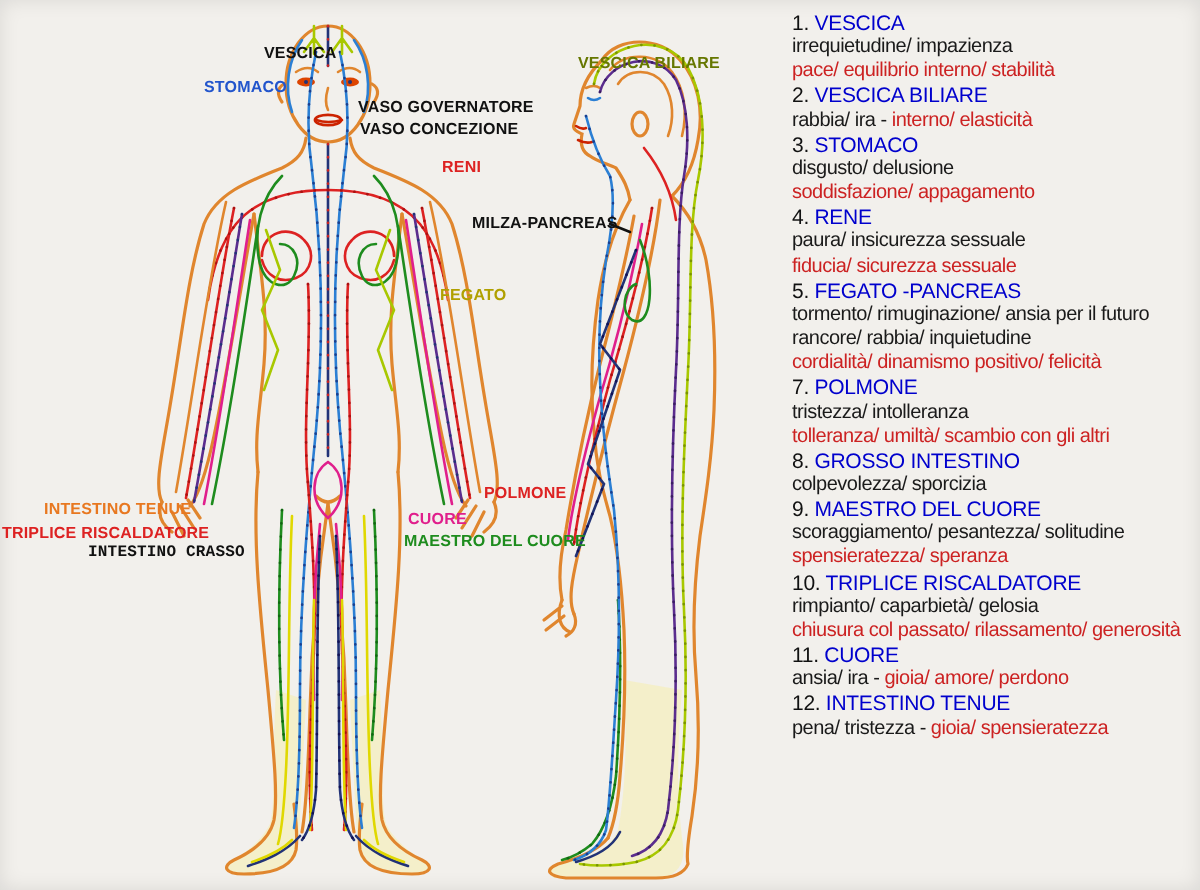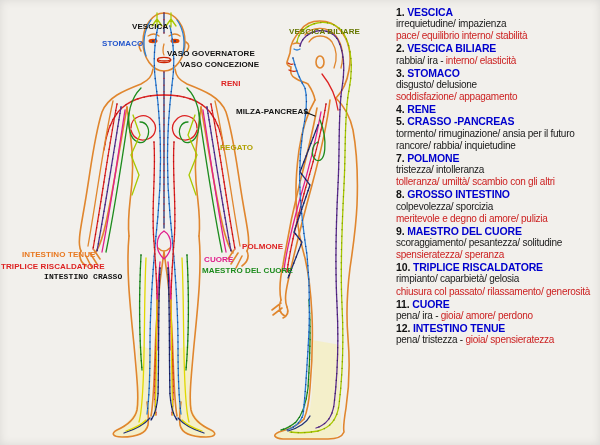--- a/index.html
+++ b/index.html
@@ -8,21 +8,21 @@
   svg{position:absolute;left:0;top:0;}
   .ol path, .ol ellipse{fill:none;stroke:#e0862e;stroke-width:1.6;stroke-linecap:round;}
   .m{fill:none;stroke-width:1.3;stroke-linecap:round;}
   .fill{stroke:none;}
   
   #labels{position:absolute;left:0;top:0;width:395px;height:445px;}
   .fig-label{position:absolute;font-weight:bold;font-size:8px;letter-spacing:.1px;white-space:nowrap;}
   
   .list{position:absolute;left:396px;top:6px;width:202px;white-space:nowrap;
         font-size:10px;line-height:12.15px;letter-spacing:-0.25px;color:#1a1a1a;}
-  .lh{font-weight:bold;font-size:10.5px;letter-spacing:-0.15px;}
+  .lh{font-weight:normal;font-size:10.5px;letter-spacing:-0.15px;}
   .lh .num{color:#111111;}
   .lh .nm{color:#0000cd;}
   .lr .neg{color:#1a1a1a;}
   .lr .pos{color:#cc2222;}
 </style>
 </head>
 <body>
 
 <div class="stage">
 
@@ -187,21 +187,21 @@
         <path class="m" stroke="#223377" d="M310,416 C306,424 298,428 288,431"></path>
       </g>
 
       <path class="m" stroke="#111111" d="M305,112 L315,116"></path>
     </g>
   </svg>
 
   <div id="labels">
       <span class="fig-label" style="color: rgb(17, 17, 17); left: 132px; top: 22px;">VESCICA</span>
       <span class="fig-label" style="color: rgb(34, 85, 204); left: 102px; top: 39px;">STOMACO</span>
-      <span class="fig-label" style="color: rgb(17, 17, 17); left: 167px; top: 49px;">VASO GOVERNATORE</span>
+      <span class="fig-label" style="color: rgb(17, 17, 17); left: 179px; top: 49px;">VASO GOVERNATORE</span>
       <span class="fig-label" style="color: rgb(17, 17, 17); left: 180px; top: 60px;">VASO CONCEZIONE</span>
       <span class="fig-label" style="color: rgb(221, 34, 34); left: 221px; top: 79px; text-align: right;">RENI</span>
       <span class="fig-label" style="color: rgb(102, 119, 0); left: 289px; top: 27px;">VESCICA BILIARE</span>
       <span class="fig-label" style="color: rgb(17, 17, 17); left: 236px; top: 107px;">MILZA-PANCREAS</span>
       <span class="fig-label" style="color: rgb(176, 160, 0); left: 220px; top: 143px;">FEGATO</span>
       <span class="fig-label" style="color: rgb(221, 34, 34); left: 242px; top: 242px;">POLMONE</span>
       <span class="fig-label" style="color: rgb(224, 31, 140); left: 204px; top: 255px;">CUORE</span>
       <span class="fig-label" style="color: rgb(30, 140, 30); left: 202px; top: 266px;">MAESTRO DEL CUORE</span>
       <span class="fig-label" style="color: rgb(232, 120, 32); left: 22px; top: 250px;">INTESTINO TENUE</span>
       <span class="fig-label" style="color: rgb(221, 34, 34); left: 1px; top: 262px;">TRIPLICE RISCALDATORE</span>
@@ -211,33 +211,35 @@
   <div class="list">
       <div class="lh"><span class="num">1. </span><span class="nm">VESCICA</span></div>
       <div class="lr"><span class="neg">irrequietudine/ impazienza</span></div>
       <div class="lr"><span class="pos">pace/ equilibrio interno/ stabilità</span></div>
       <div class="lh"><span class="num">2. </span><span class="nm">VESCICA BILIARE</span></div>
       <div class="lr"><span class="neg">rabbia/ ira - </span><span class="pos">interno/ elasticità</span></div>
       <div class="lh"><span class="num">3. </span><span class="nm">STOMACO</span></div>
       <div class="lr"><span class="neg">disgusto/ delusione</span></div>
       <div class="lr"><span class="pos">soddisfazione/ appagamento</span></div>
       <div class="lh"><span class="num">4. </span><span class="nm">RENE</span></div>
-      <div class="lh"><span class="num">5. </span><span class="nm">CRASSO -PANCREAS</span></div>
+      <div class="lr"><span class="neg">paura/ insicurezza sessuale</span></div>
+      <div class="lr"><span class="pos">fiducia/ sicurezza sessuale</span></div>
+      <div class="lh"><span class="num">5. </span><span class="nm">FEGATO -PANCREAS</span></div>
       <div class="lr"><span class="neg">tormento/ rimuginazione/ ansia per il futuro</span></div>
       <div class="lr"><span class="neg">rancore/ rabbia/ inquietudine</span></div>
+      <div class="lr"><span class="pos">cordialità/ dinamismo positivo/ felicità</span></div>
       <div class="lh"><span class="num">7. </span><span class="nm">POLMONE</span></div>
       <div class="lr"><span class="neg">tristezza/ intolleranza</span></div>
       <div class="lr"><span class="pos">tolleranza/ umiltà/ scambio con gli altri</span></div>
       <div class="lh"><span class="num">8. </span><span class="nm">GROSSO INTESTINO</span></div>
       <div class="lr"><span class="neg">colpevolezza/ sporcizia</span></div>
-      <div class="lr"><span class="pos">meritevole e degno di amore/ pulizia</span></div>
       <div class="lh"><span class="num">9. </span><span class="nm">MAESTRO DEL CUORE</span></div>
       <div class="lr"><span class="neg">scoraggiamento/ pesantezza/ solitudine</span></div>
       <div class="lr"><span class="pos">spensieratezza/ speranza</span></div>
       <div class="lh"><span class="num">10. </span><span class="nm">TRIPLICE RISCALDATORE</span></div>
       <div class="lr"><span class="neg">rimpianto/ caparbietà/ gelosia</span></div>
       <div class="lr"><span class="pos">chiusura col passato/ rilassamento/ generosità</span></div>
       <div class="lh"><span class="num">11. </span><span class="nm">CUORE</span></div>
-      <div class="lr"><span class="neg">pena/ ira - </span><span class="pos">gioia/ amore/ perdono</span></div>
+      <div class="lr"><span class="neg">ansia/ ira - </span><span class="pos">gioia/ amore/ perdono</span></div>
       <div class="lh"><span class="num">12. </span><span class="nm">INTESTINO TENUE</span></div>
       <div class="lr"><span class="neg">pena/ tristezza - </span><span class="pos">gioia/ spensieratezza</span></div>
     </div>
 </div>
 
 </body></html>

